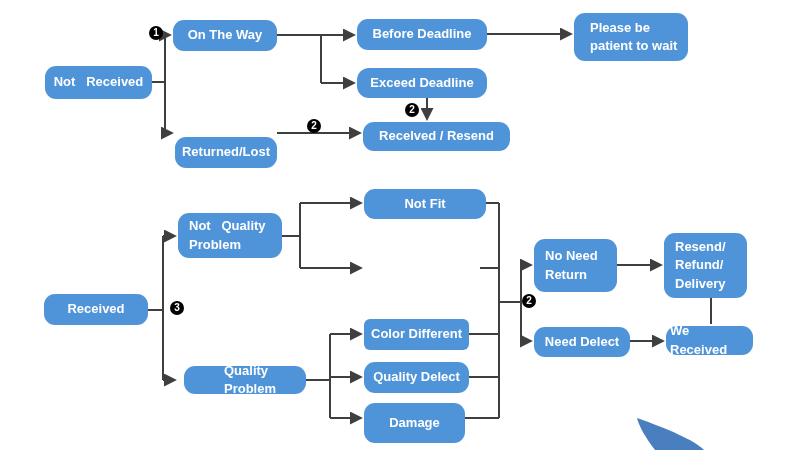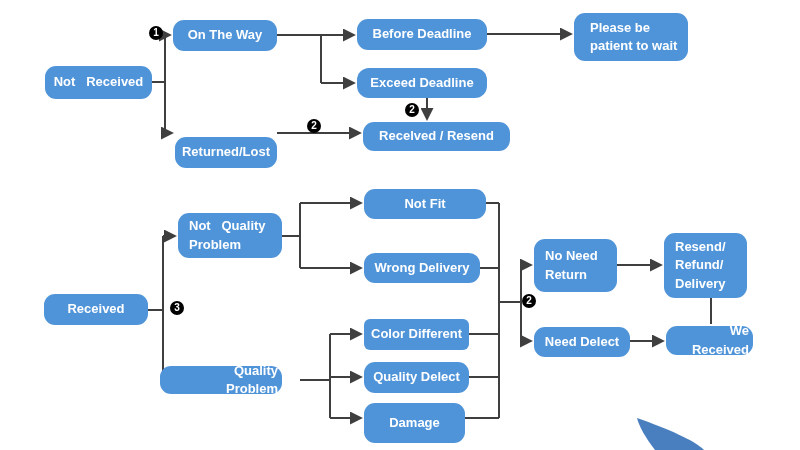--- a/index.html
+++ b/index.html
@@ -11,21 +11,21 @@
   #wires, #swoosh-svg {
     position:absolute; left:0; top:0; width:800px; height:450px;
   }
   .ln { stroke:#3f3f3f; stroke-width:2; fill:none; }
   .node {
     position:absolute; box-sizing:border-box;
     background:#4f94d9; color:#ffffff;
     border-radius:11px;
     display:flex; align-items:center; justify-content:center;
     font-weight:bold; font-size:13px; line-height:1.42;
-    white-space:pre-wrap; text-align:right;
+    white-space:pre-wrap; text-align:left;
     padding:0 4px;
   }
   .node.align-left { justify-content:flex-start; text-align:left; padding-left:11px; }
   .badge {
     position:absolute; width:14px; height:14px; border-radius:50%;
     background:#000000; color:#ffffff;
     font-weight:bold; font-size:10px; line-height:14px; text-align:center;
   }
 </style>
 </head>
@@ -84,23 +84,22 @@
   <div class="node" style="left:175px; top:118px; width:102px; height:31px;margin-top:19px;">Returned/Lost</div>
   <div class="node" style="left:357px; top:19px; width:130px; height:31px;">Before Deadline</div>
   <div class="node" style="left:357px; top:68px; width:130px; height:30px;border-radius:12px;">Exceed Deadline</div>
   <div class="node" style="left:363px; top:122px; width:147px; height:29px;">Recelved / Resend</div>
   <div class="node align-left" style="left:574px; top:13px; width:114px; height:48px;padding-left:16px;">Please be
 patient to wait</div>
 
   <div class="node" style="left:44px; top:294px; width:104px; height:31px;">Received</div>
   <div class="node align-left" style="left:178px; top:213px; width:104px; height:45px;">Not   Quality
 Problem</div>
-  <div class="node" style="left:160px; top:366px; width:122px; height:28px;padding-left:40px;">Quality Problem</div>
+  <div class="node" style="left:184px; top:366px; width:122px; height:28px;padding-left:40px;">Quality Problem</div>
   <div class="node" style="left:364px; top:189px; width:122px; height:30px;">Not Fit</div>
-  <div class="node" style="left:364px; top:253px; width:116px; height:30px;">Wrong Delivery</div>
   <div class="node" style="left:364px; top:319px; width:105px; height:31px;border-radius:6px;">Color Different</div>
   <div class="node" style="left:364px; top:362px; width:105px; height:31px;">Quality Delect</div>
   <div class="node" style="left:364px; top:403px; width:101px; height:40px;">Damage</div>
   <div class="node align-left" style="left:534px; top:239px; width:83px; height:53px;">No Need
 Return</div>
   <div class="node" style="left:534px; top:327px; width:96px; height:30px;">Need Delect</div>
   <div class="node align-left" style="left:664px; top:233px; width:83px; height:65px;">Resend/
 Refund/
 Delivery</div>
   <div class="node" style="left:666px; top:326px; width:87px; height:29px;">We Received</div>

